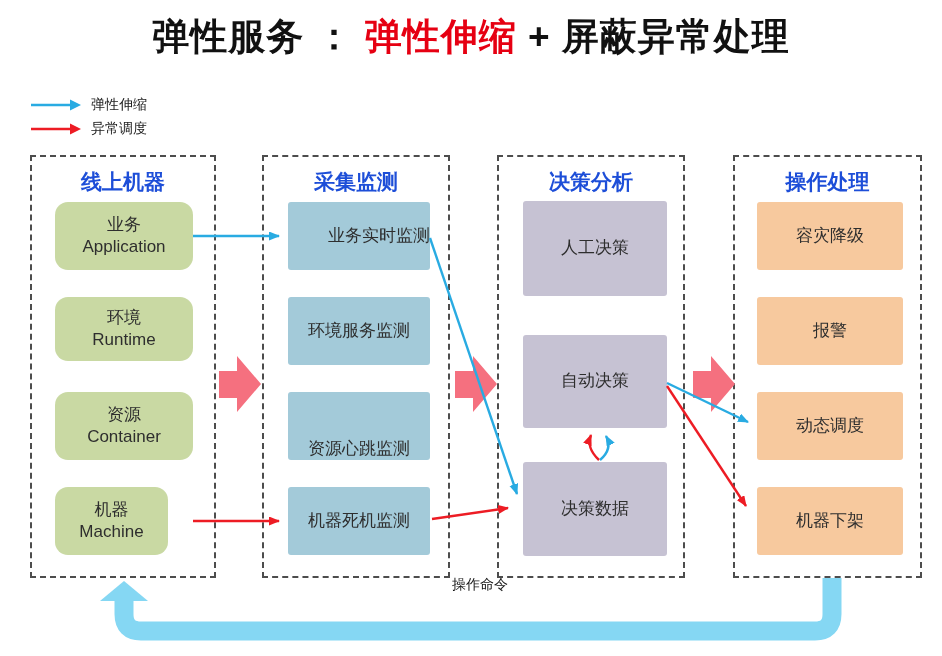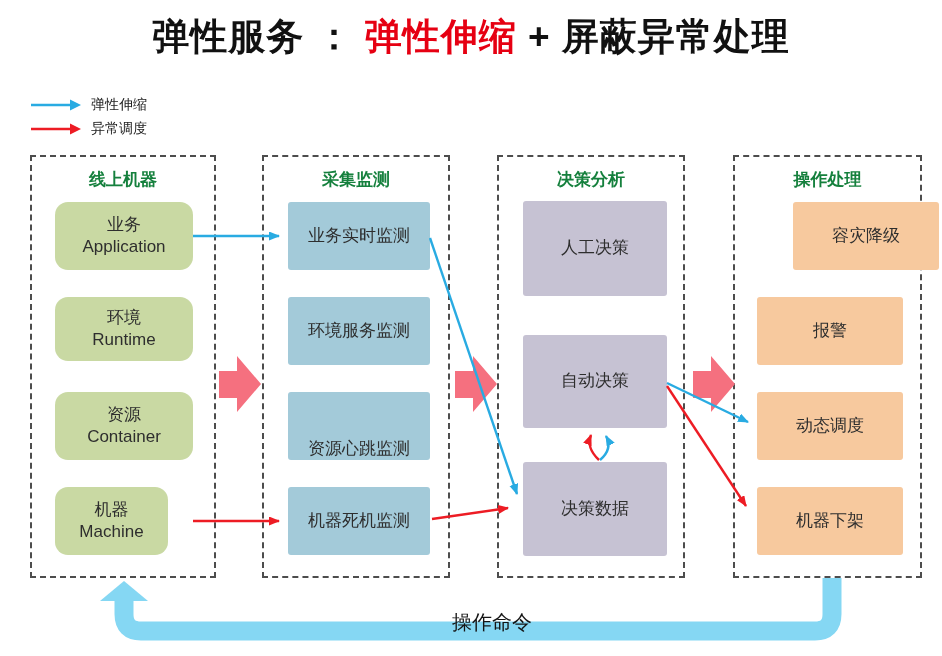--- a/index.html
+++ b/index.html
@@ -9,33 +9,33 @@
   .title{position:absolute;top:12px;left:0;width:100%;text-align:center;
          font-size:37px;font-weight:bold;color:#111;letter-spacing:1px;}
   .title .hl{color:#e60012;}
   
   .legend{position:absolute;left:30px;top:94px;display:flex;flex-direction:column;gap:3px;}
   .legend-item{display:flex;align-items:center;gap:9px;height:21px;}
   .legend-item span{font-size:14px;color:#222;}
   
   .col{position:absolute;top:155px;height:423px;border:2px dashed #4d4d4d;
        box-sizing:border-box;background:transparent;}
-  .col-header{margin-top:11px;text-align:center;font-weight:bold;font-size:17px;color:#15803d;}
+  .col-header{margin-top:11px;text-align:center;font-weight:bold;font-size:21px;color:#1d4ed8;}
   
   .box{position:absolute;display:flex;flex-direction:column;align-items:center;justify-content:center;
        border-radius:3px;font-size:17px;color:#2e2e2e;text-align:center;line-height:1.3;z-index:2;}
   .box.green {background:#c9d9a3;border-radius:13px;}
   .box.blue  {background:#a3cad9;}
   .box.purple{background:#c6c2d3;}
   .box.orange{background:#f7c99e;}
   
   .overlay{position:absolute;left:0;top:0;z-index:4;pointer-events:none;}
   
-  .pipe-label{position:absolute;left:428px;top:609px;width:104px;text-align:right;
-              font-size:20px;color:#141414;z-index:6;}
+  .pipe-label{position:absolute;left:428px;top:576px;width:104px;text-align:center;
+              font-size:14px;color:#141414;z-index:6;}
 </style>
 </head>
 <body>
 
 <div class="page">
 
   <div class="title">
     <span>弹性服务 ： </span><span class="hl">弹性伸缩</span><span> + 屏蔽异常处理</span>
   </div>
 
@@ -79,21 +79,21 @@
   </div>
   <div class="box green" style="left:55px;top:392px;width:138px;height:68px;">
     <div>资源</div>
     <div>Container</div>
   </div>
   <div class="box green" style="left:55px;top:487px;width:113px;height:68px;">
     <div>机器</div>
     <div>Machine</div>
   </div>
 
-  <div class="box blue" style="left:288px;top:202px;width:142px;height:68px;">
+  <div class="box blue" style="left:288px;top:202px;width:142px;height:68px;align-items:flex-end;">
     <div>业务实时监测</div>
   </div>
   <div class="box blue" style="left:288px;top:297px;width:142px;height:68px;">
     <div>环境服务监测</div>
   </div>
   <div class="box blue" style="left:288px;top:392px;width:142px;height:68px;justify-content:flex-end;">
     <div>资源心跳监测</div>
   </div>
   <div class="box blue" style="left:288px;top:487px;width:142px;height:68px;">
     <div>机器死机监测</div>
@@ -102,21 +102,21 @@
   <div class="box purple" style="left:523px;top:201px;width:144px;height:95px;">
     <div>人工决策</div>
   </div>
   <div class="box purple" style="left:523px;top:335px;width:144px;height:93px;">
     <div>自动决策</div>
   </div>
   <div class="box purple" style="left:523px;top:462px;width:144px;height:94px;">
     <div>决策数据</div>
   </div>
 
-  <div class="box orange" style="left:757px;top:202px;width:146px;height:68px;margin-left:36px;">
+  <div class="box orange" style="left:757px;top:202px;width:146px;height:68px;">
     <div>容灾降级</div>
   </div>
   <div class="box orange" style="left:757px;top:297px;width:146px;height:68px;">
     <div>报警</div>
   </div>
   <div class="box orange" style="left:757px;top:392px;width:146px;height:68px;">
     <div>动态调度</div>
   </div>
   <div class="box orange" style="left:757px;top:487px;width:146px;height:68px;">
     <div>机器下架</div>

